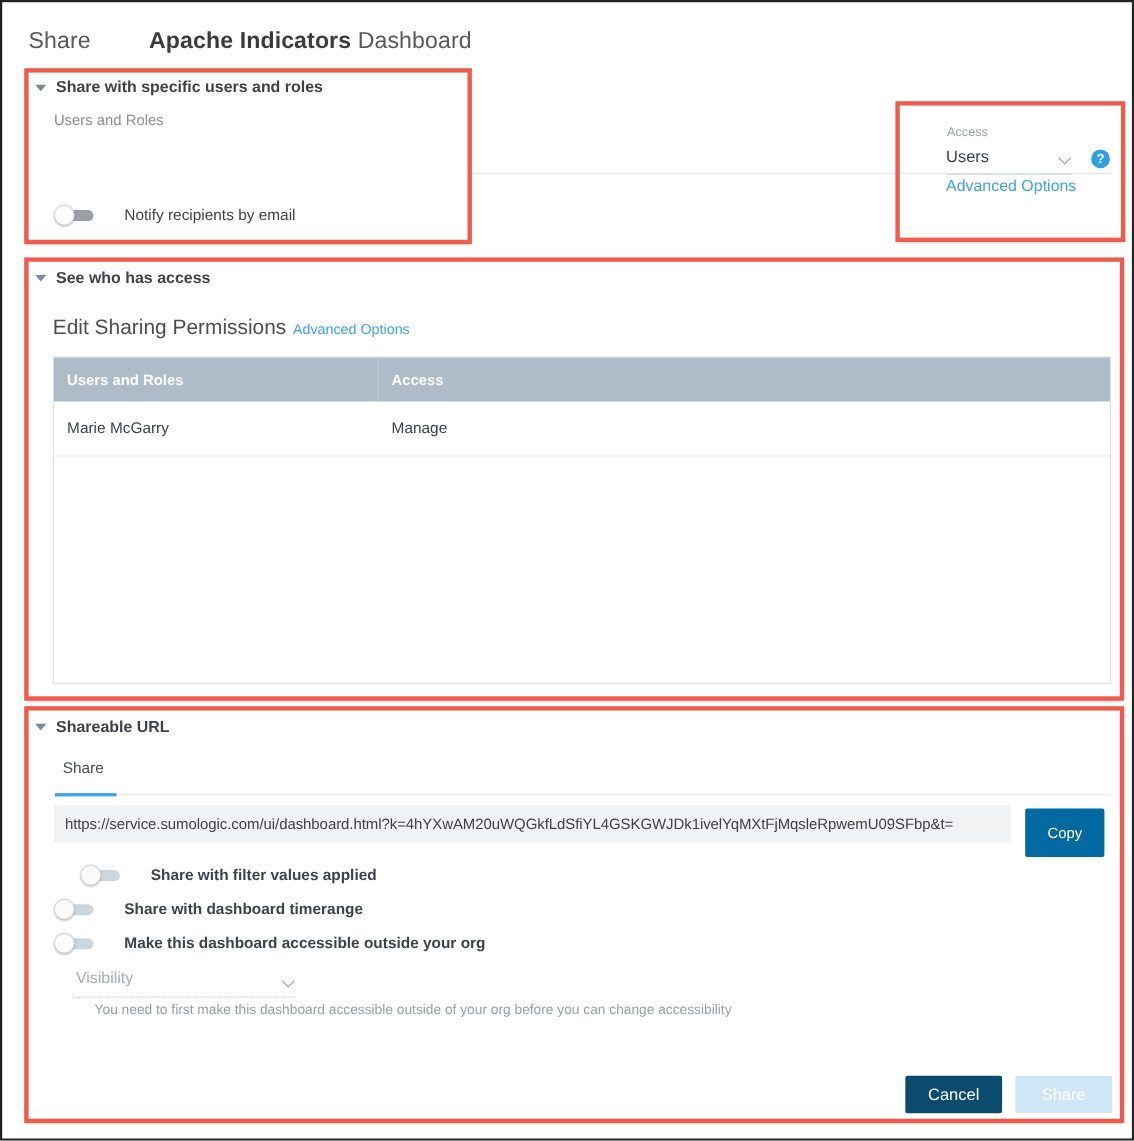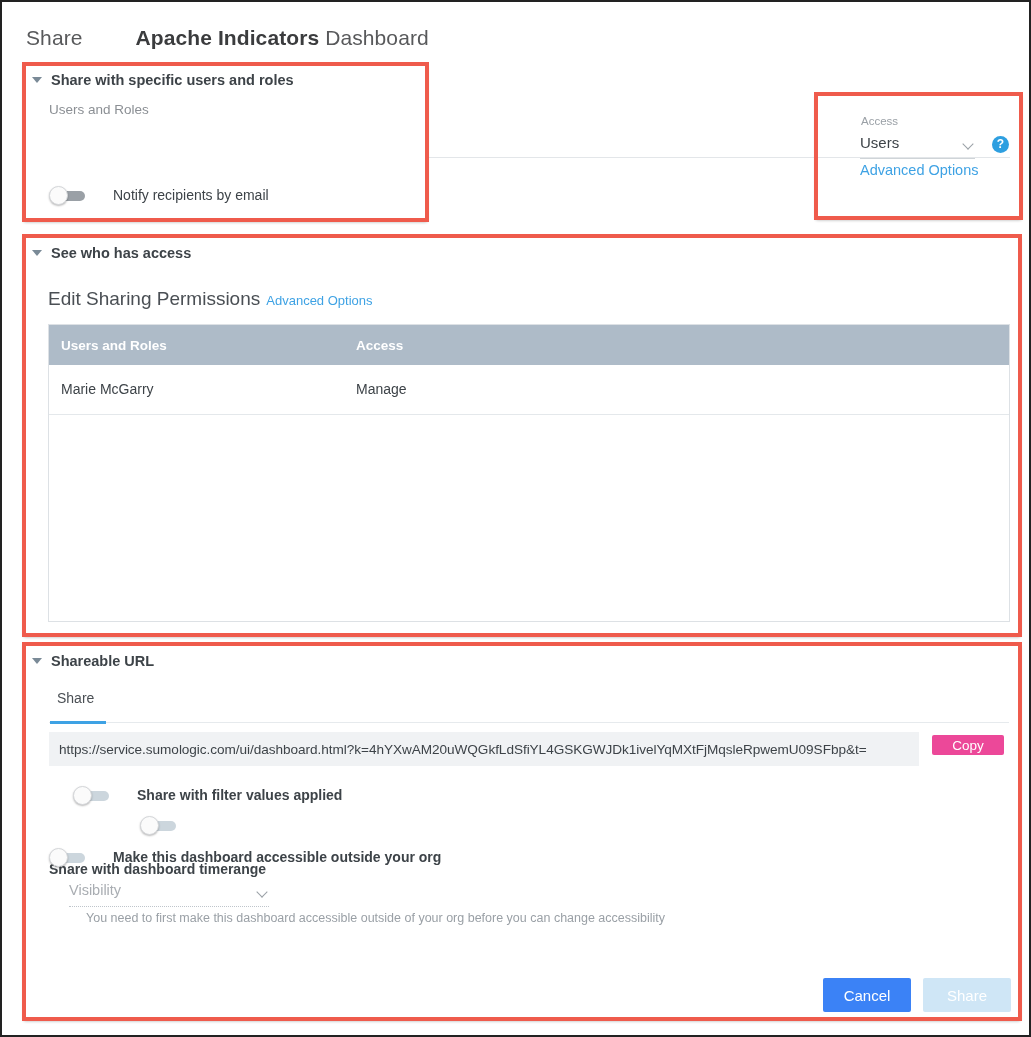--- a/index.html
+++ b/index.html
@@ -273,22 +273,22 @@
   .url-text {
     font-size: 13.6px;
     color: #3d4348;
     white-space: nowrap;
     overflow: hidden;
     letter-spacing: -0.05px;
   }
   .copy-btn {
     position: absolute;
     left: 930px; top: 733px;
-    width: 72px; height: 20px;
-    background: #ec4899;
+    width: 72px; height: 44px;
+    background: #0369a1;
     color: #ffffff;
     border: none;
     border-radius: 2px;
     font-size: 13.5px;
     font-family: "Liberation Sans", sans-serif;
     cursor: pointer;
   }
 
   .vis-select {
     position: absolute;
@@ -313,21 +313,21 @@
     position: absolute;
     border: none;
     border-radius: 2px;
     font-family: "Liberation Sans", sans-serif;
     font-size: 15px;
     cursor: pointer;
   }
   .btn-cancel {
     left: 821px; top: 976px;
     width: 88px; height: 34px;
-    background: #3b82f6;
+    background: #0c4a6e;
     color: #ffffff;
   }
   .btn-share {
     left: 921px; top: 976px;
     width: 88px; height: 34px;
     background: #cfe6f6;
     color: #ffffff;
   }
 </style>
 </head>
@@ -419,21 +419,21 @@
   <button class="copy-btn">Copy</button>
 
   <div class="toggle-row" style="left:47px; top:785px;padding-left:24px;">
     <span class="toggle light">
       <span class="track"></span>
       <span class="knob"></span>
     </span>
     <span class="toggle-label">Share with filter values applied</span>
   </div>
 
-  <div class="toggle-row" style="left:47px; top:816px;flex-direction:column;">
+  <div class="toggle-row" style="left:47px; top:816px;">
     <span class="toggle light">
       <span class="track"></span>
       <span class="knob"></span>
     </span>
     <span class="toggle-label">Share with dashboard timerange</span>
   </div>
 
   <div class="toggle-row" style="left:47px; top:847px;align-items:flex-end;">
     <span class="toggle light">
       <span class="track"></span>

